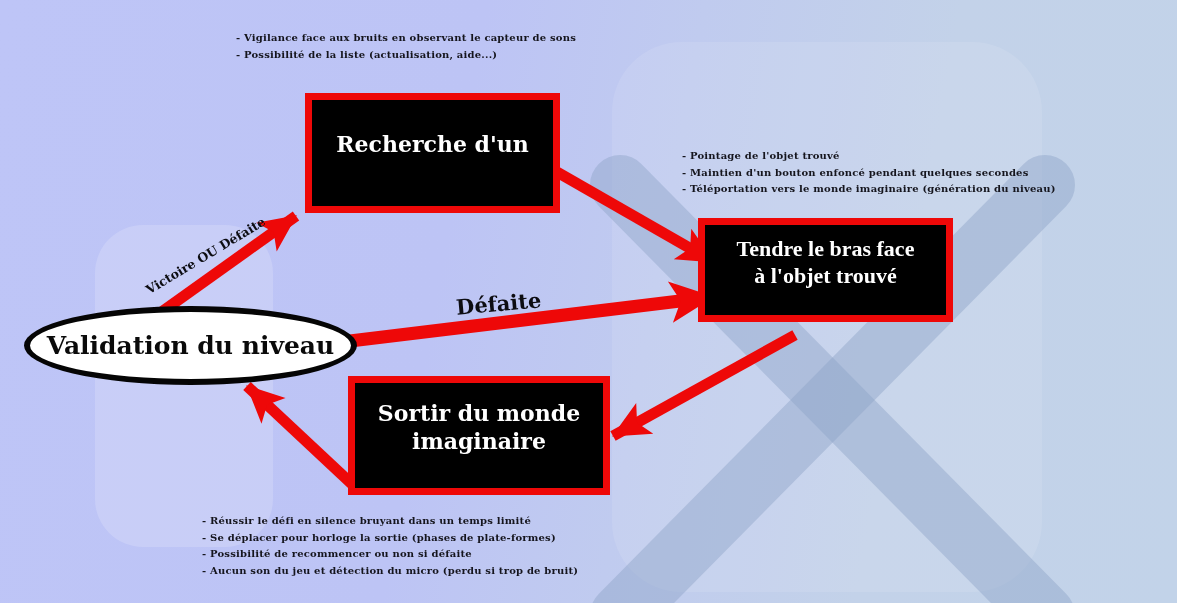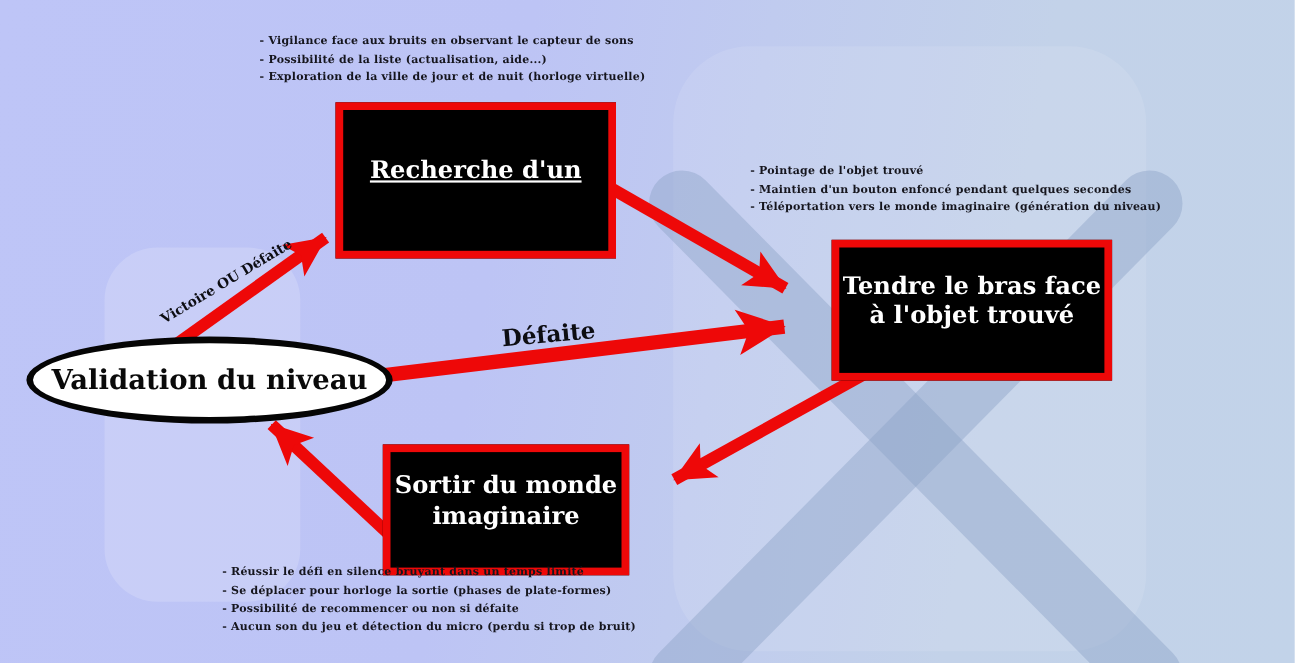--- a/index.html
+++ b/index.html
@@ -71,42 +71,41 @@
       <line x1="550" y1="168" x2="714" y2="262" stroke-width="11" marker-end="url(#ah)"></line>
       <line x1="350" y1="341" x2="713" y2="297" stroke-width="13" marker-end="url(#ah)"></line>
       <line x1="795" y1="335" x2="613" y2="436" stroke-width="11" marker-end="url(#ah)"></line>
       <line x1="354" y1="486" x2="247" y2="386" stroke-width="11" marker-end="url(#ah)"></line>
     </g>
   </svg>
 
   <div class="edge-label victoire">Victoire OU Défaite</div>
   <div class="edge-label defaite">Défaite</div>
 
-  <div class="node-box" style="left:305px;top:93px;width:255px;height:142px;text-decoration:underline;">
+  <div class="node-box" style="left:305px;top:93px;width:255px;height:120px;">
     <div>Recherche d'un</div>
   </div>
 
-  <div class="node-box" style="left:756px;top:218px;width:255px;height:128px;">
+  <div class="node-box" style="left:698px;top:218px;width:255px;height:104px;font-family:Liberation Serif, serif;">
     <div>Tendre le bras face</div>
     <div>à l'objet trouvé</div>
   </div>
 
-  <div class="node-box" style="left:348px;top:404px;width:224px;height:119px;">
+  <div class="node-box" style="left:348px;top:376px;width:262px;height:119px;">
     <div>Sortir du monde</div>
     <div>imaginaire</div>
   </div>
 
   <div class="node-ellipse" style="left:24px;top:306px;width:333px;height:79px;">
     <span>Validation du niveau</span>
   </div>
 
   <div class="notes" style="left:236px;top:30px;">
     <div>- Vigilance face aux bruits en observant le capteur de sons</div>
     <div>- Possibilité de la liste (actualisation, aide...)</div>
-    <div>- Exploration de la ville de jour et de nuit (horloge virtuelle)</div>
   </div>
 
   <div class="notes" style="left:682px;top:148px;">
     <div>- Pointage de l'objet trouvé</div>
     <div>- Maintien d'un bouton enfoncé pendant quelques secondes</div>
     <div>- Téléportation vers le monde imaginaire (génération du niveau)</div>
   </div>
 
   <div class="notes" style="left:202px;top:513px;">
     <div>- Réussir le défi en silence bruyant dans un temps limité</div>

